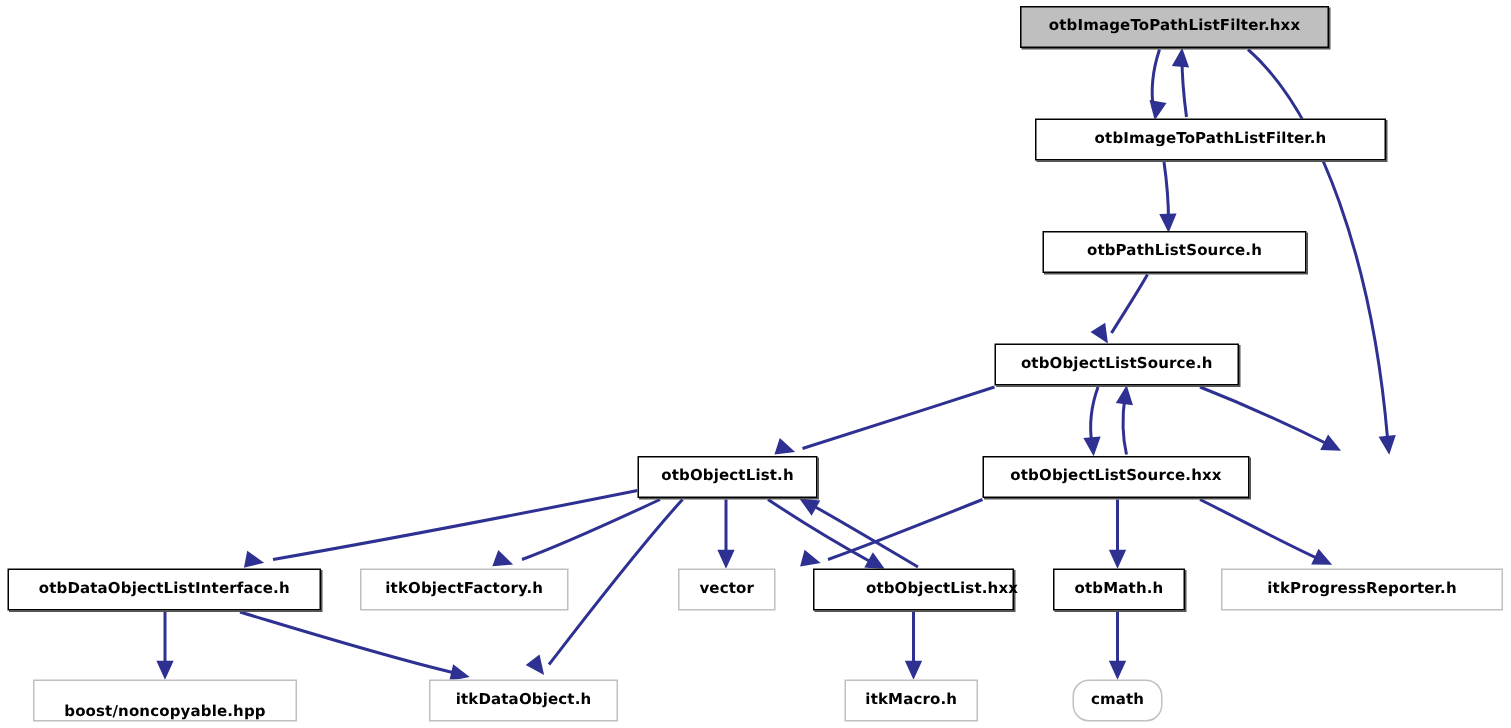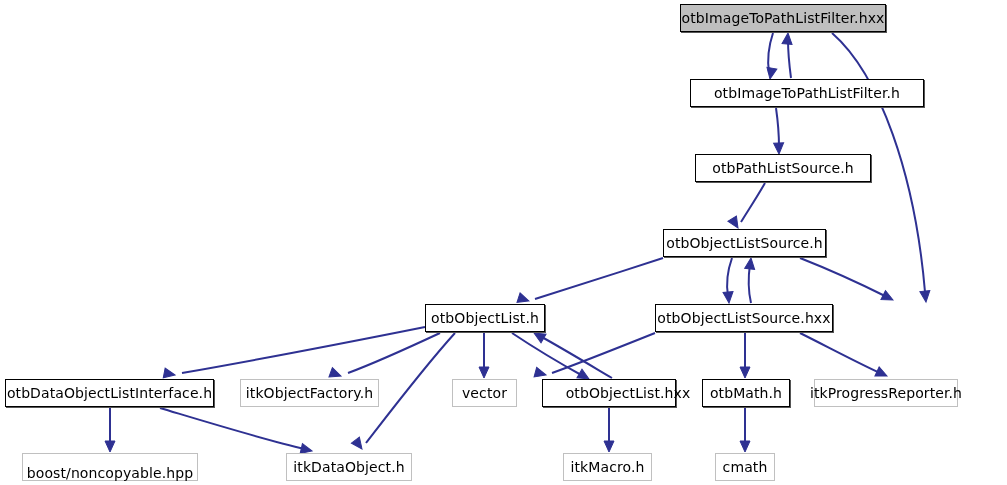--- a/index.html
+++ b/index.html
@@ -34,24 +34,25 @@
   }
   .node-box {
     position: absolute;
     box-sizing: border-box;
     display: flex;
     align-items: center;
     justify-content: center;
     background: #ffffff;
     border: 1px solid #c0c0c0;
     white-space: nowrap;
-    font-size: 14px;
+    font-size: 10px;
     color: #000000;
     letter-spacing: 0.1px;
     line-height: 1;
+    font-weight: bold;
   }
   .node-box.strong {
     border: 1px solid #000000;
     box-shadow: 1px 1px 0 0 #555555;
   }
   .node-box.current {
     background: #bfbfbf;
     border: 1px solid #000000;
     box-shadow: 1px 1px 0 0 #555555;
   }
@@ -135,28 +136,28 @@
     </div>
     <div class="node-box" style="left: 452px; top: 379px; width: 65px; height: 28px;">
       <span class="node-label">vector</span>
     </div>
     <div class="node-box strong" style="left: 542px; top: 379px; width: 134px; height: 28px; padding-left: 38px;">
       <span class="node-label">otbObjectList.hxx</span>
     </div>
     <div class="node-box strong" style="left: 702px; top: 379px; width: 88px; height: 28px;">
       <span class="node-label">otbMath.h</span>
     </div>
-    <div class="node-box" style="left: 814px; top: 379px; width: 144px; height: 28px;">
+    <div class="node-box" style="left: 814px; top: 379px; width: 188px; height: 28px;">
       <span class="node-label">itkProgressReporter.h</span>
     </div>
     <div class="node-box" style="left: 22px; top: 453px; width: 176px; height: 28px; align-items: flex-end;">
       <span class="node-label">boost/noncopyable.hpp</span>
     </div>
     <div class="node-box" style="left: 286px; top: 453px; width: 126px; height: 28px; text-align: right;">
       <span class="node-label">itkDataObject.h</span>
     </div>
     <div class="node-box" style="left: 563px; top: 453px; width: 89px; height: 28px;">
       <span class="node-label">itkMacro.h</span>
     </div>
-    <div class="node-box" style="left: 715px; top: 453px; width: 60px; height: 28px;">
+    <div class="node-box" style="left: 715px; top: 453px; width: 60px; height: 28px; border-radius: 11px;">
       <span class="node-label">cmath</span>
     </div>
   </div>
 
 </body></html>

